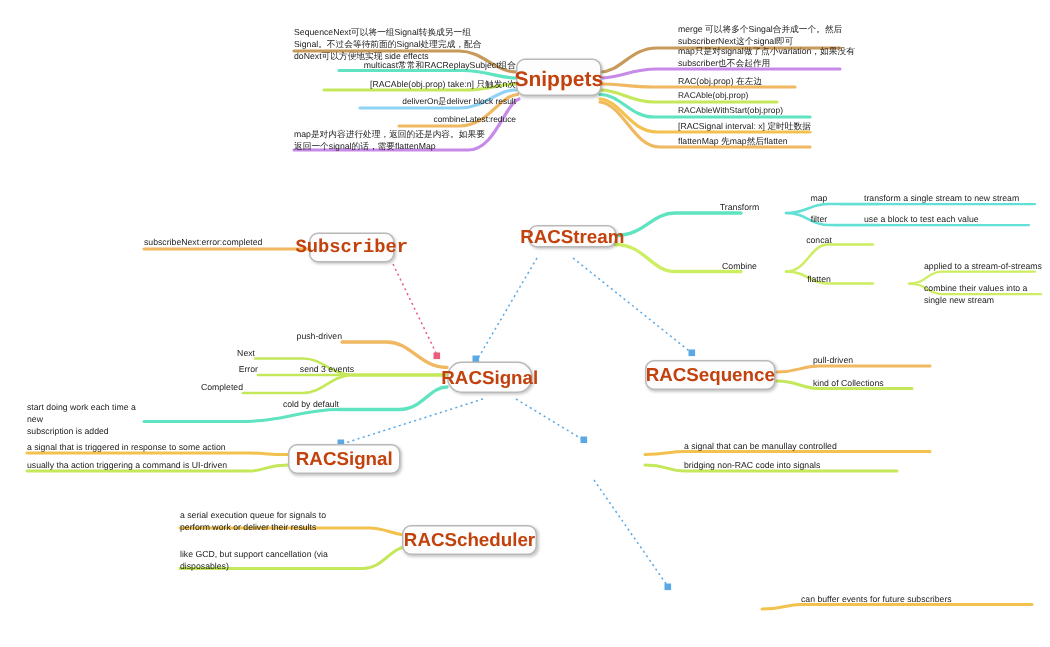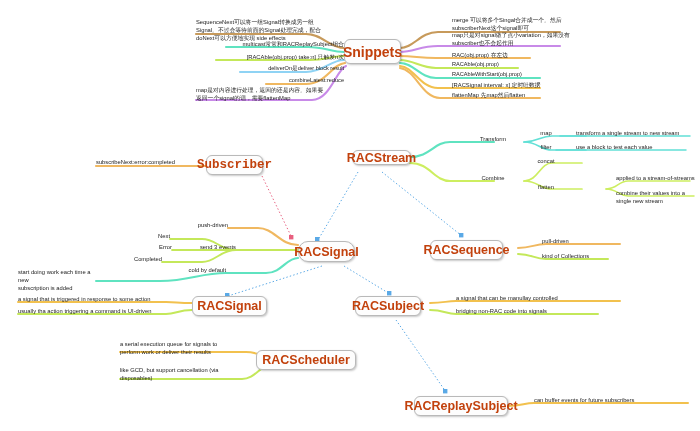--- a/index.html
+++ b/index.html
@@ -157,39 +157,33 @@
   </div>
 
   <div class="node main" style="left:352px; top:150px; width:59px; height:15px;">
     <span>RACStream</span>
   </div>
 
   <div class="node main" style="left:298px; top:241px; width:57px; height:21px;border-radius:10px;">
     <span>RACSignal</span>
   </div>
 
-  <div class="node main" style="left:430px; top:240px; width:73px; height:20px;">
+  <div class="node main" style="left:430px; top:240px; width:87px; height:20px;">
     <span>RACSequence</span>
   </div>
 
   <div class="node main" style="left:192px; top:296px; width:75px; height:20px;">
     <span>RACSignal</span>
   </div>
 
-  <div class="node main" style="left:355px; top:296px; width:66px; height:20px;">
-    <span>RACSubject</span>
-  </div>
-
-  <div class="node main" style="left:256px; top:350px; width:100px; height:20px;">
+
+  <div class="node main" style="left:268px; top:350px; width:90px; height:20px;">
     <span>RACScheduler</span>
   </div>
 
-  <div class="node main" style="left:414px; top:396px; width:94px; height:20px;">
-    <span>RACReplaySubject</span>
-  </div>
 
   <div class="leaf r cjk" style="left:196px; top:18px; width:152px; text-align:left;">SequenceNext可以将一组Signal转换成另一组
 Signal。不过会等待前面的Signal处理完成，配合
 doNext可以方便地实现 side effects</div>
   <div class="leaf r cjk" style="left:226px; top:40px; width:118px;">multicast常常和RACReplaySubject组合</div>
   <div class="leaf r cjk" style="left:216px; top:53px; width:128px;">[RACAble(obj.prop) take:n] 只触发n次</div>
   <div class="leaf r" style="left:240px; top:65px; width:104px;">deliverOn是deliver block result</div>
   <div class="leaf r" style="left:266px; top:77px; width:78px;">combineLatest:reduce</div>
   <div class="leaf cjk" style="left:196px; top:86px; width:152px; text-align:left;">map是对内容进行处理，返回的还是内容。如果要
 返回一个signal的话，需要flattenMap</div>

